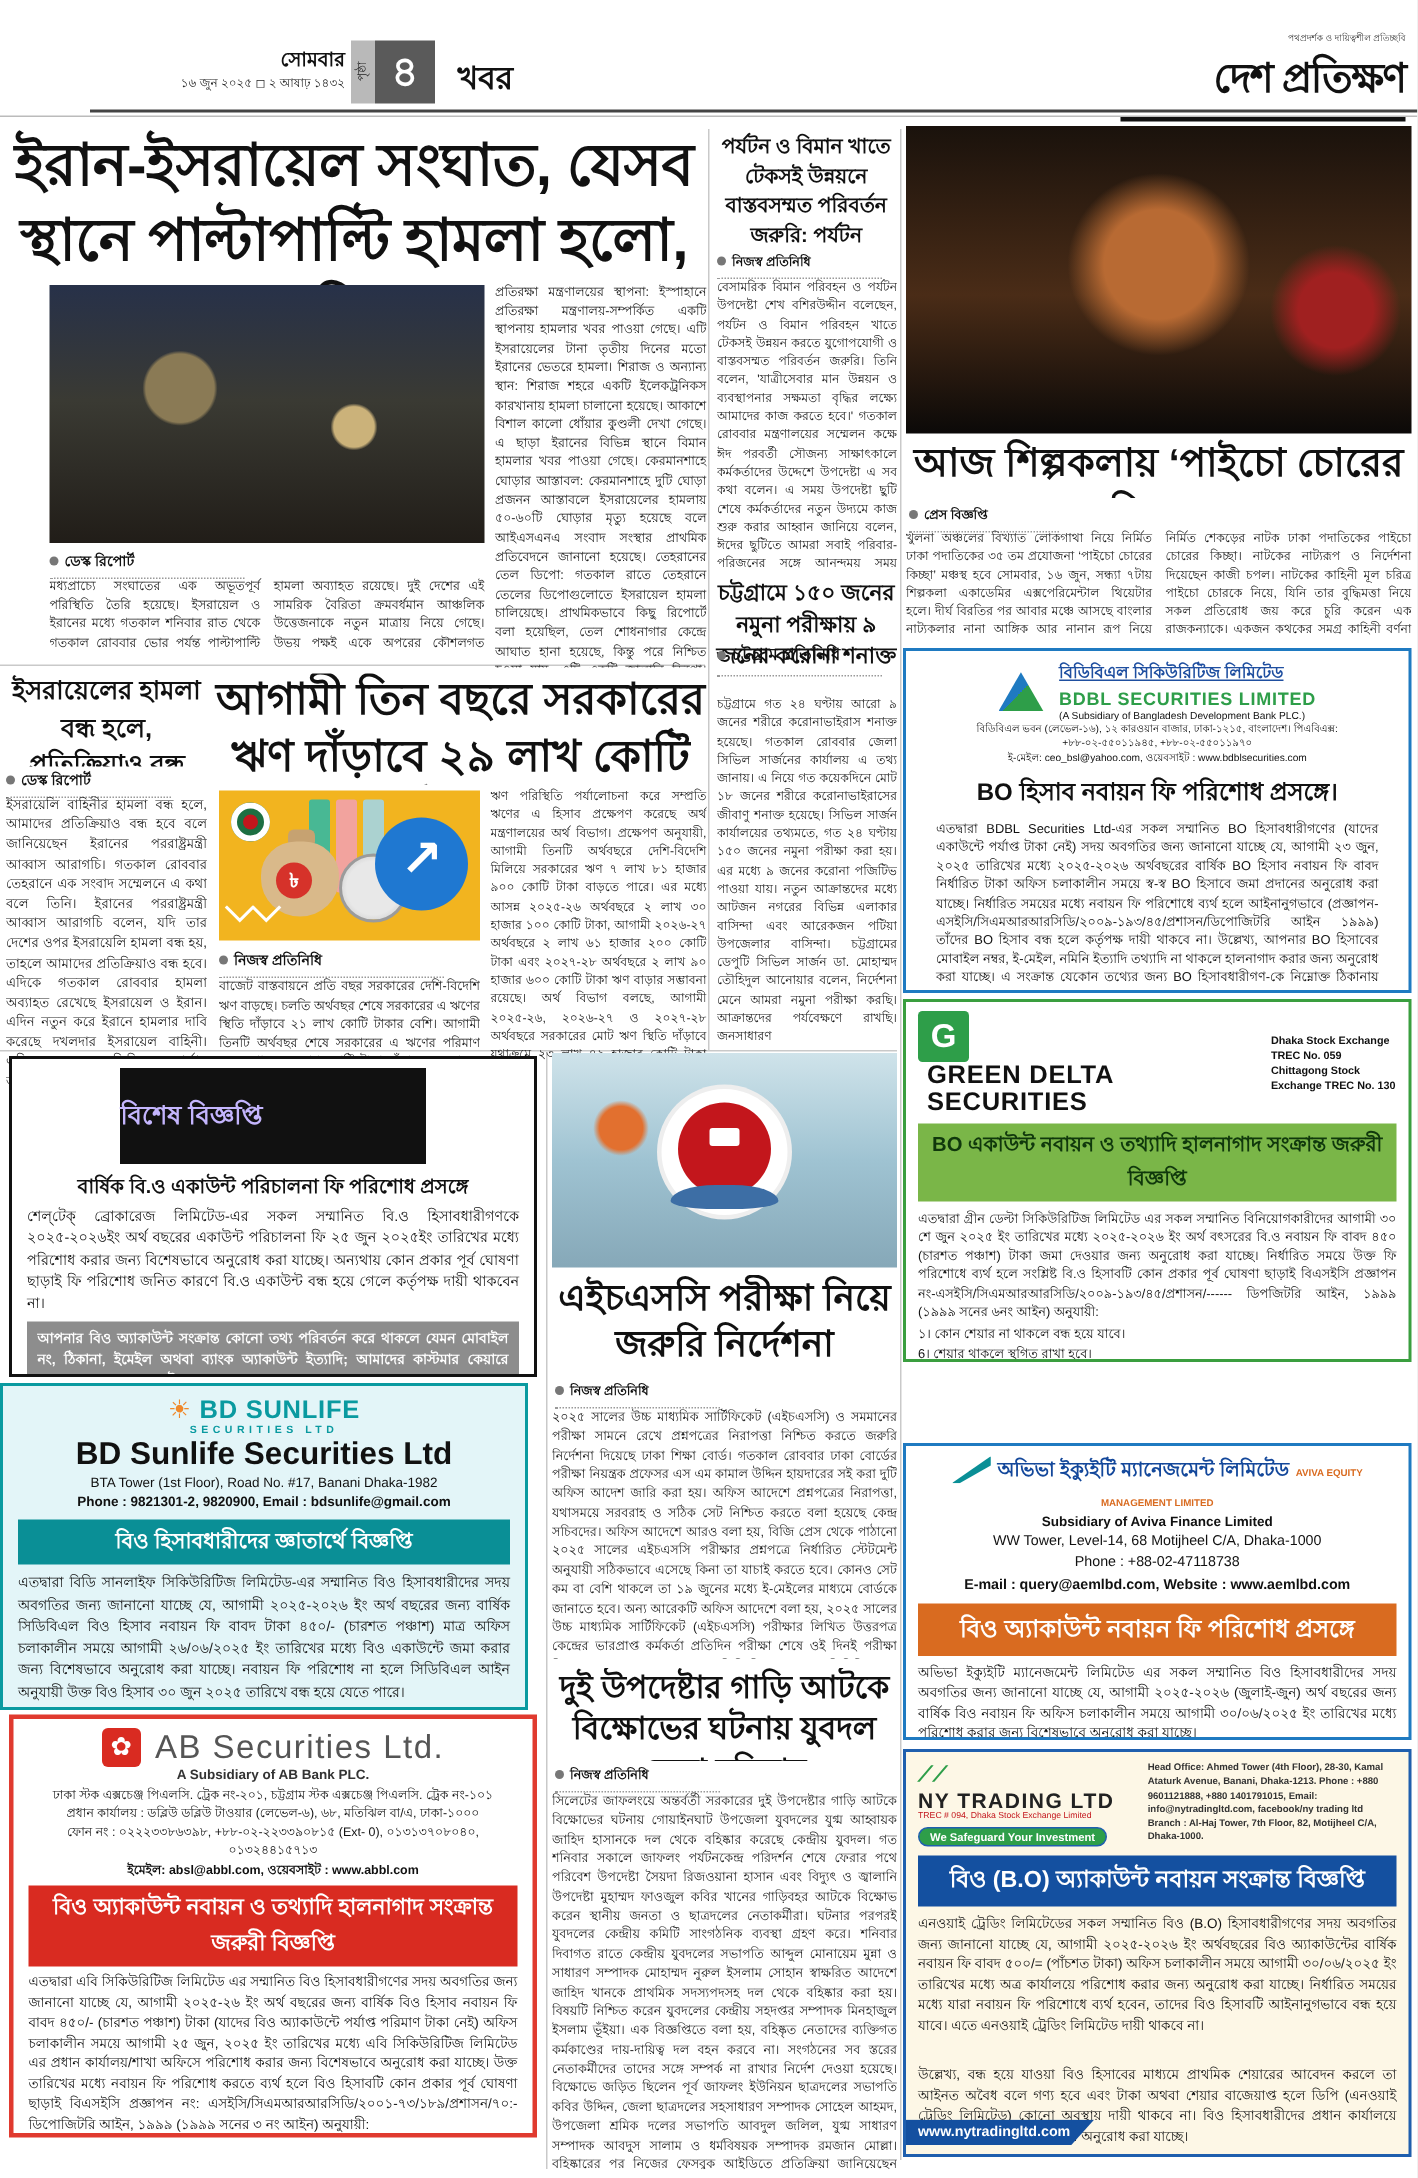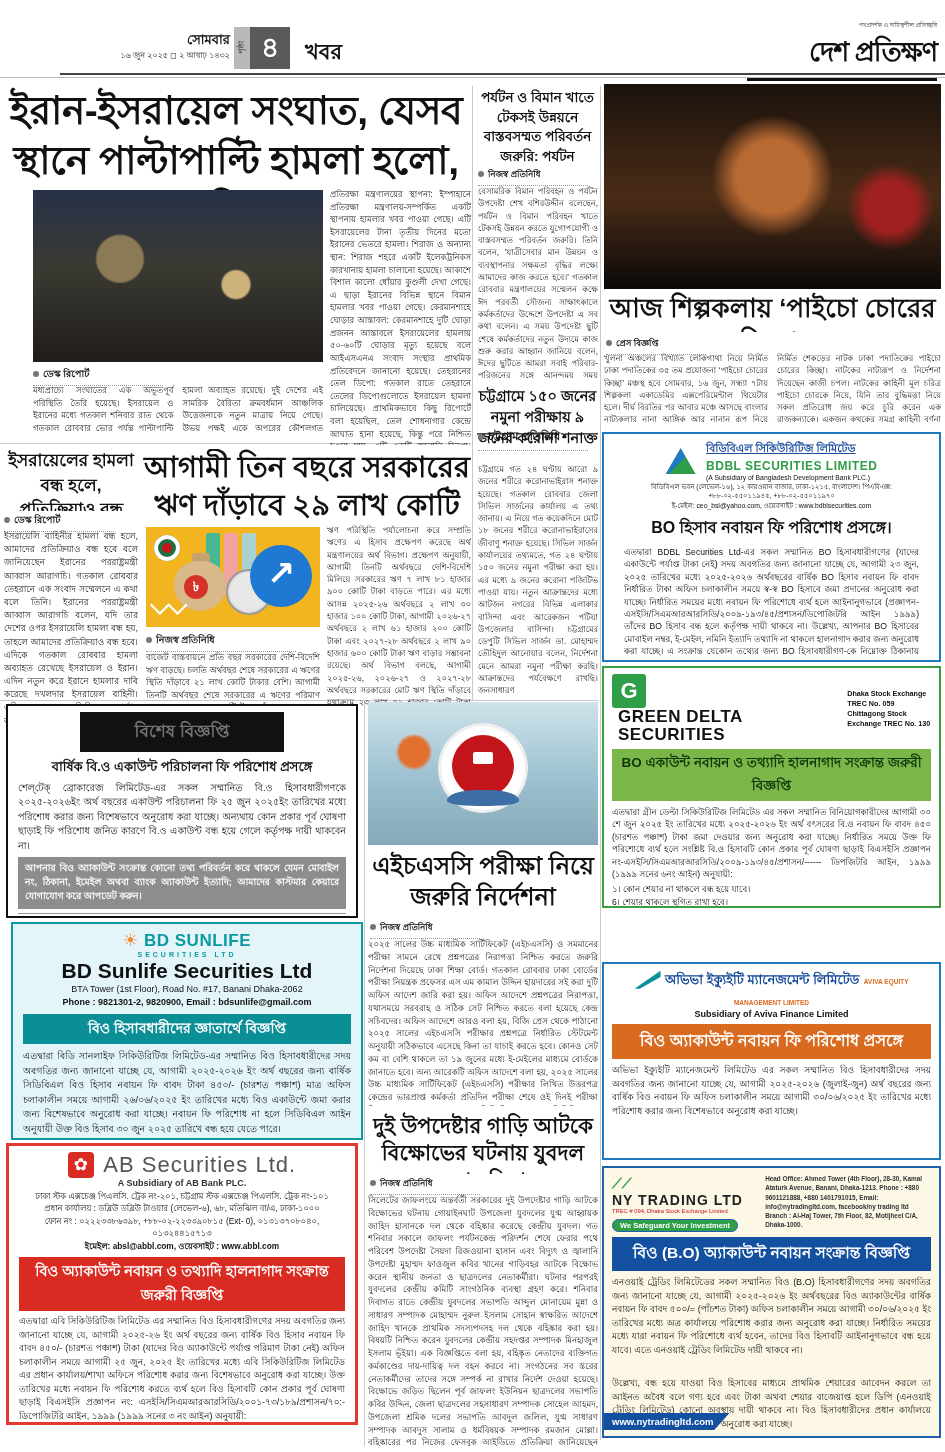--- a/index.html
+++ b/index.html
@@ -108,21 +108,21 @@
   .ny-trec{font-size:5.8px;color:#c3161c;}
   .ny-pill{display:inline-block;background:#2e9e49;color:#fff;font-size:7.5px;font-weight:bold;
       border:1.5px solid #1f5fae;border-radius:9px;padding:1px 7px;margin-top:2px;}
   .ny-head-right{font-size:6.4px;line-height:1.45;font-weight:bold;color:#333;}
   .ny-bar{background:#1450a0;color:#fff;font-weight:bold;font-size:15.5px;text-align:center;padding:4px 2px;margin:5px 0;}
   .ny-site{position:absolute;left:-2px;bottom:6px;background:#1450a0;color:#fff;font-weight:bold;font-size:9.5px;
       padding:3px 16px 3px 10px;clip-path:polygon(0 0,100% 0,88% 100%,0 100%);}
 
   
   .ad-shel{border:2px solid #111;padding:6px 10px;}
-  .shel-bar{background:#111;color:#737373;font-weight:bold;font-size:17px;text-align:center;width:62%;margin:0 auto;padding:6px 0;}
+  .shel-bar{background:#111;color:#c4b5fd;font-weight:bold;font-size:17px;text-align:left;width:62%;margin:0 auto;padding:18px 0;}
   .shel-sub{font-size:13px;font-weight:bold;text-align:center;margin:5px 0 3px;}
   .shel-gray{background:#8d8d8d;color:#fff;font-size:9.3px;line-height:1.5;padding:5px 7px;font-weight:bold;margin:4px 0;}
   .shel-tel{font-size:10.5px;font-weight:bold;border-top:1px solid #999;border-bottom:1px solid #999;padding:3px 0;text-align:center;}
 
   
   .ad-sun{border:2px solid #0a9aa0;background:#e3f5f8;padding:6px 10px;}
   .sun-logo-line{text-align:center;font-weight:bold;color:#0a9aa0;font-size:17px;letter-spacing:.5px;}
   .sun-sun{color:#f0882a;}
   .sun-sub{text-align:center;color:#0a9aa0;font-size:7px;letter-spacing:3px;font-weight:bold;}
   .sun-name{text-align:center;font-size:21px;font-weight:bold;color:#111;margin-top:1px;}
@@ -249,26 +249,26 @@
 
   <div class="abs ad ad-shel clip" style="left:6px;top:704px;width:352px;height:214px;">
     <div class="shel-bar">বিশেষ বিজ্ঞপ্তি</div>
     <div class="shel-sub">বার্ষিক বি.ও একাউন্ট পরিচালনা ফি পরিশোধ প্রসঙ্গে</div>
     <div class="just" style="font-size:9.6px;line-height:1.5;">শেল্‌টেক্ ব্রোকারেজ লিমিটেড-এর সকল সম্মানিত বি.ও হিসাবধারীগণকে ২০২৫-২০২৬ইং অর্থ বছরের একাউন্ট পরিচালনা ফি ২৫ জুন ২০২৫ইং তারিখের মধ্যে পরিশোধ করার জন্য বিশেষভাবে অনুরোধ করা যাচ্ছে। অন্যথায় কোন প্রকার পূর্ব ঘোষণা ছাড়াই ফি পরিশোধ জনিত কারণে বি.ও একাউন্ট বন্ধ হয়ে গেলে কর্তৃপক্ষ দায়ী থাকবেন না।</div>
     <div class="shel-gray just">আপনার বিও অ্যাকাউন্ট সংক্রান্ত কোনো তথ্য পরিবর্তন করে থাকলে যেমন মোবাইল নং, ঠিকানা, ইমেইল অথবা ব্যাংক অ্যাকাউন্ট ইত্যাদি; আমাদের কাস্টমার কেয়ারে যোগাযোগ করে আপডেট করুন।</div>
     <div class="shel-tel">Tel: +88 02 47115433, 47117386, 57164052, 47120078, Fax: +88 02 47117308</div>
 
   </div>
 
-  <div class="abs ad ad-sun clip" style="left:11px;top:922px;width:352px;height:218px;">
+  <div class="abs ad ad-sun clip" style="left:0;top:922px;width:352px;height:218px;">
     <div class="sun-logo-line"><span class="sun-sun">☀</span>
       <span>BD SUNLIFE</span></div>
     <div class="sun-sub">SECURITIES LTD</div>
     <div class="sun-name">BD Sunlife Securities Ltd</div>
-    <div class="sun-addr">BTA Tower (1st Floor), Road No. #17, Banani Dhaka-2062</div>
+    <div class="sun-addr">BTA Tower (1st Floor), Road No. #17, Banani Dhaka-1982</div>
     <div class="sun-addr b">Phone : 9821301-2, 9820900, Email : bdsunlife@gmail.com</div>
     <div class="sun-bar">বিও হিসাবধারীদের জ্ঞাতার্থে বিজ্ঞপ্তি</div>
     <div class="just" style="font-size:9.4px;line-height:1.55;">এতদ্বারা বিডি সানলাইফ সিকিউরিটিজ লিমিটেড-এর সম্মানিত বিও হিসাবধারীদের সদয় অবগতির জন্য জানানো যাচ্ছে যে, আগামী ২০২৫-২০২৬ ইং অর্থ বছরের জন্য বার্ষিক সিডিবিএল বিও হিসাব নবায়ন ফি বাবদ টাকা ৪৫০/- (চারশত পঞ্চাশ) মাত্র অফিস চলাকালীন সময়ে আগামী ২৬/০৬/২০২৫ ইং তারিখের মধ্যে বিও একাউন্টে জমা করার জন্য বিশেষভাবে অনুরোধ করা যাচ্ছে। নবায়ন ফি পরিশোধ না হলে সিডিবিএল আইন অনুযায়ী উক্ত বিও হিসাব ৩০ জুন ২০২৫ তারিখে বন্ধ হয়ে যেতে পারে।</div>
     <div style="text-align:right;font-size:9.4px;font-weight:bold;margin-top:3px;">
       <div>অনুরোধক্রমে</div>
 
     </div>
   </div>
 
   <div class="abs ad ad-ab clip" style="left:6px;top:1143px;width:352px;height:282px;">
@@ -309,20 +309,25 @@
     
   </div>
 
   <div class="abs ad ad-aviva clip" style="left:602px;top:962px;width:339px;height:198px;">
     <div class="ctr">
       <span class="aviva-arc"></span>
       <span class="aviva-bn">অভিভা ইক্যুইটি ম্যানেজমেন্ট লিমিটেড</span>
       <span class="aviva-en">AVIVA EQUITY MANAGEMENT LIMITED</span>
     </div>
     <div class="ctr aviva-sub">Subsidiary of Aviva Finance Limited</div>
+    <div class="ctr" style="font-size:9.5px;line-height:1.5;margin-top:2px;">
+      <div>WW Tower, Level-14, 68 Motijheel C/A, Dhaka-1000</div>
+      <div>Phone : +88-02-47118738</div>
+      <div class="b">E-mail : query@aemlbd.com, Website : www.aemlbd.com</div>
+    </div>
     <div class="aviva-bar">বিও অ্যাকাউন্ট নবায়ন ফি পরিশোধ প্রসঙ্গে</div>
     <div class="just" style="font-size:9px;line-height:1.5;">অভিভা ইক্যুইটি ম্যানেজমেন্ট লিমিটেড এর সকল সম্মানিত বিও হিসাবধারীদের সদয় অবগতির জন্য জানানো যাচ্ছে যে, আগামী ২০২৫-২০২৬ (জুলাই-জুন) অর্থ বছরের জন্য বার্ষিক বিও নবায়ন ফি অফিস চলাকালীন সময়ে আগামী ৩০/০৬/২০২৫ ইং তারিখের মধ্যে পরিশোধ করার জন্য বিশেষভাবে অনুরোধ করা যাচ্ছে।</div>
 
   </div>
 
   <div class="abs ad ad-ny clip" style="left:602px;top:1166px;width:339px;height:272px;">
     <div style="display:flex;justify-content:space-between;">
       <div style="width:46%;">
         <div><span class="ny-arrow">⟋⟋</span></div>
         <div class="ny-name">NY TRADING LTD</div>

